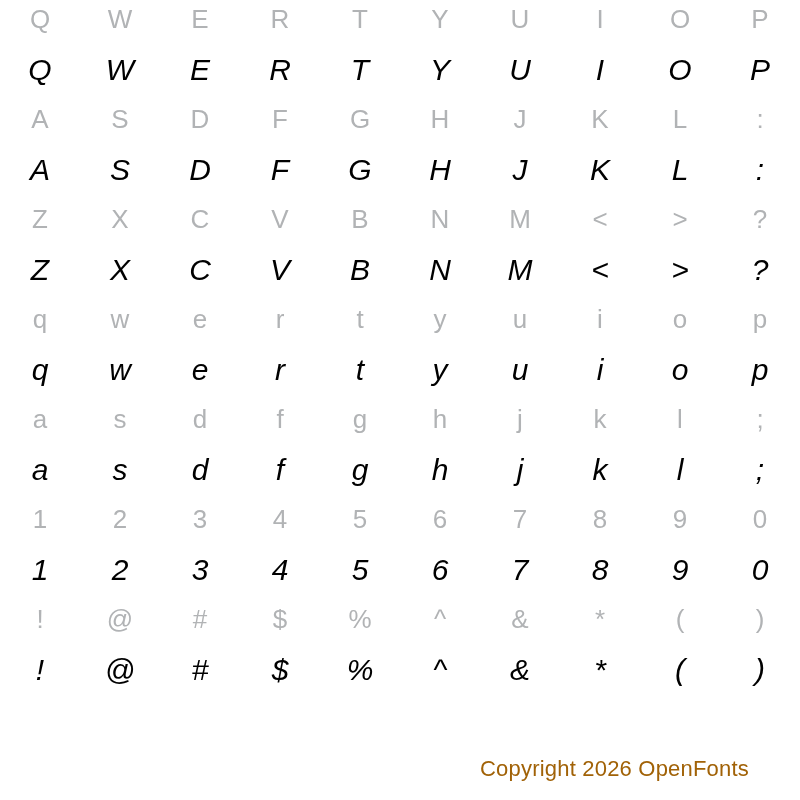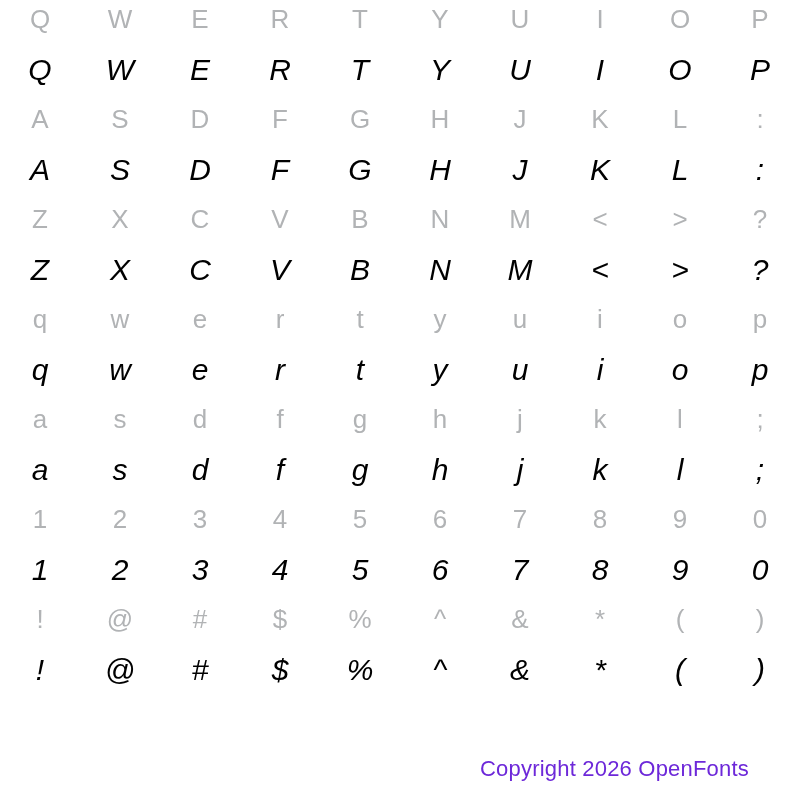--- a/index.html
+++ b/index.html
@@ -215,14 +215,14 @@
         <span class="glyph-cell">#</span>
         <span class="glyph-cell">$</span>
         <span class="glyph-cell">%</span>
         <span class="glyph-cell">^</span>
         <span class="glyph-cell">&amp;</span>
         <span class="glyph-cell">*</span>
         <span class="glyph-cell">(</span>
         <span class="glyph-cell">)</span>
       </div>
     </div>
-  <div class="footer-copyright" style="color: #6d28d9;">Copyright 2026 OpenFonts</div>
+  <div class="footer-copyright" style="color: #a16207;">Copyright 2026 OpenFonts</div>
 </div>
 
 </body></html>

